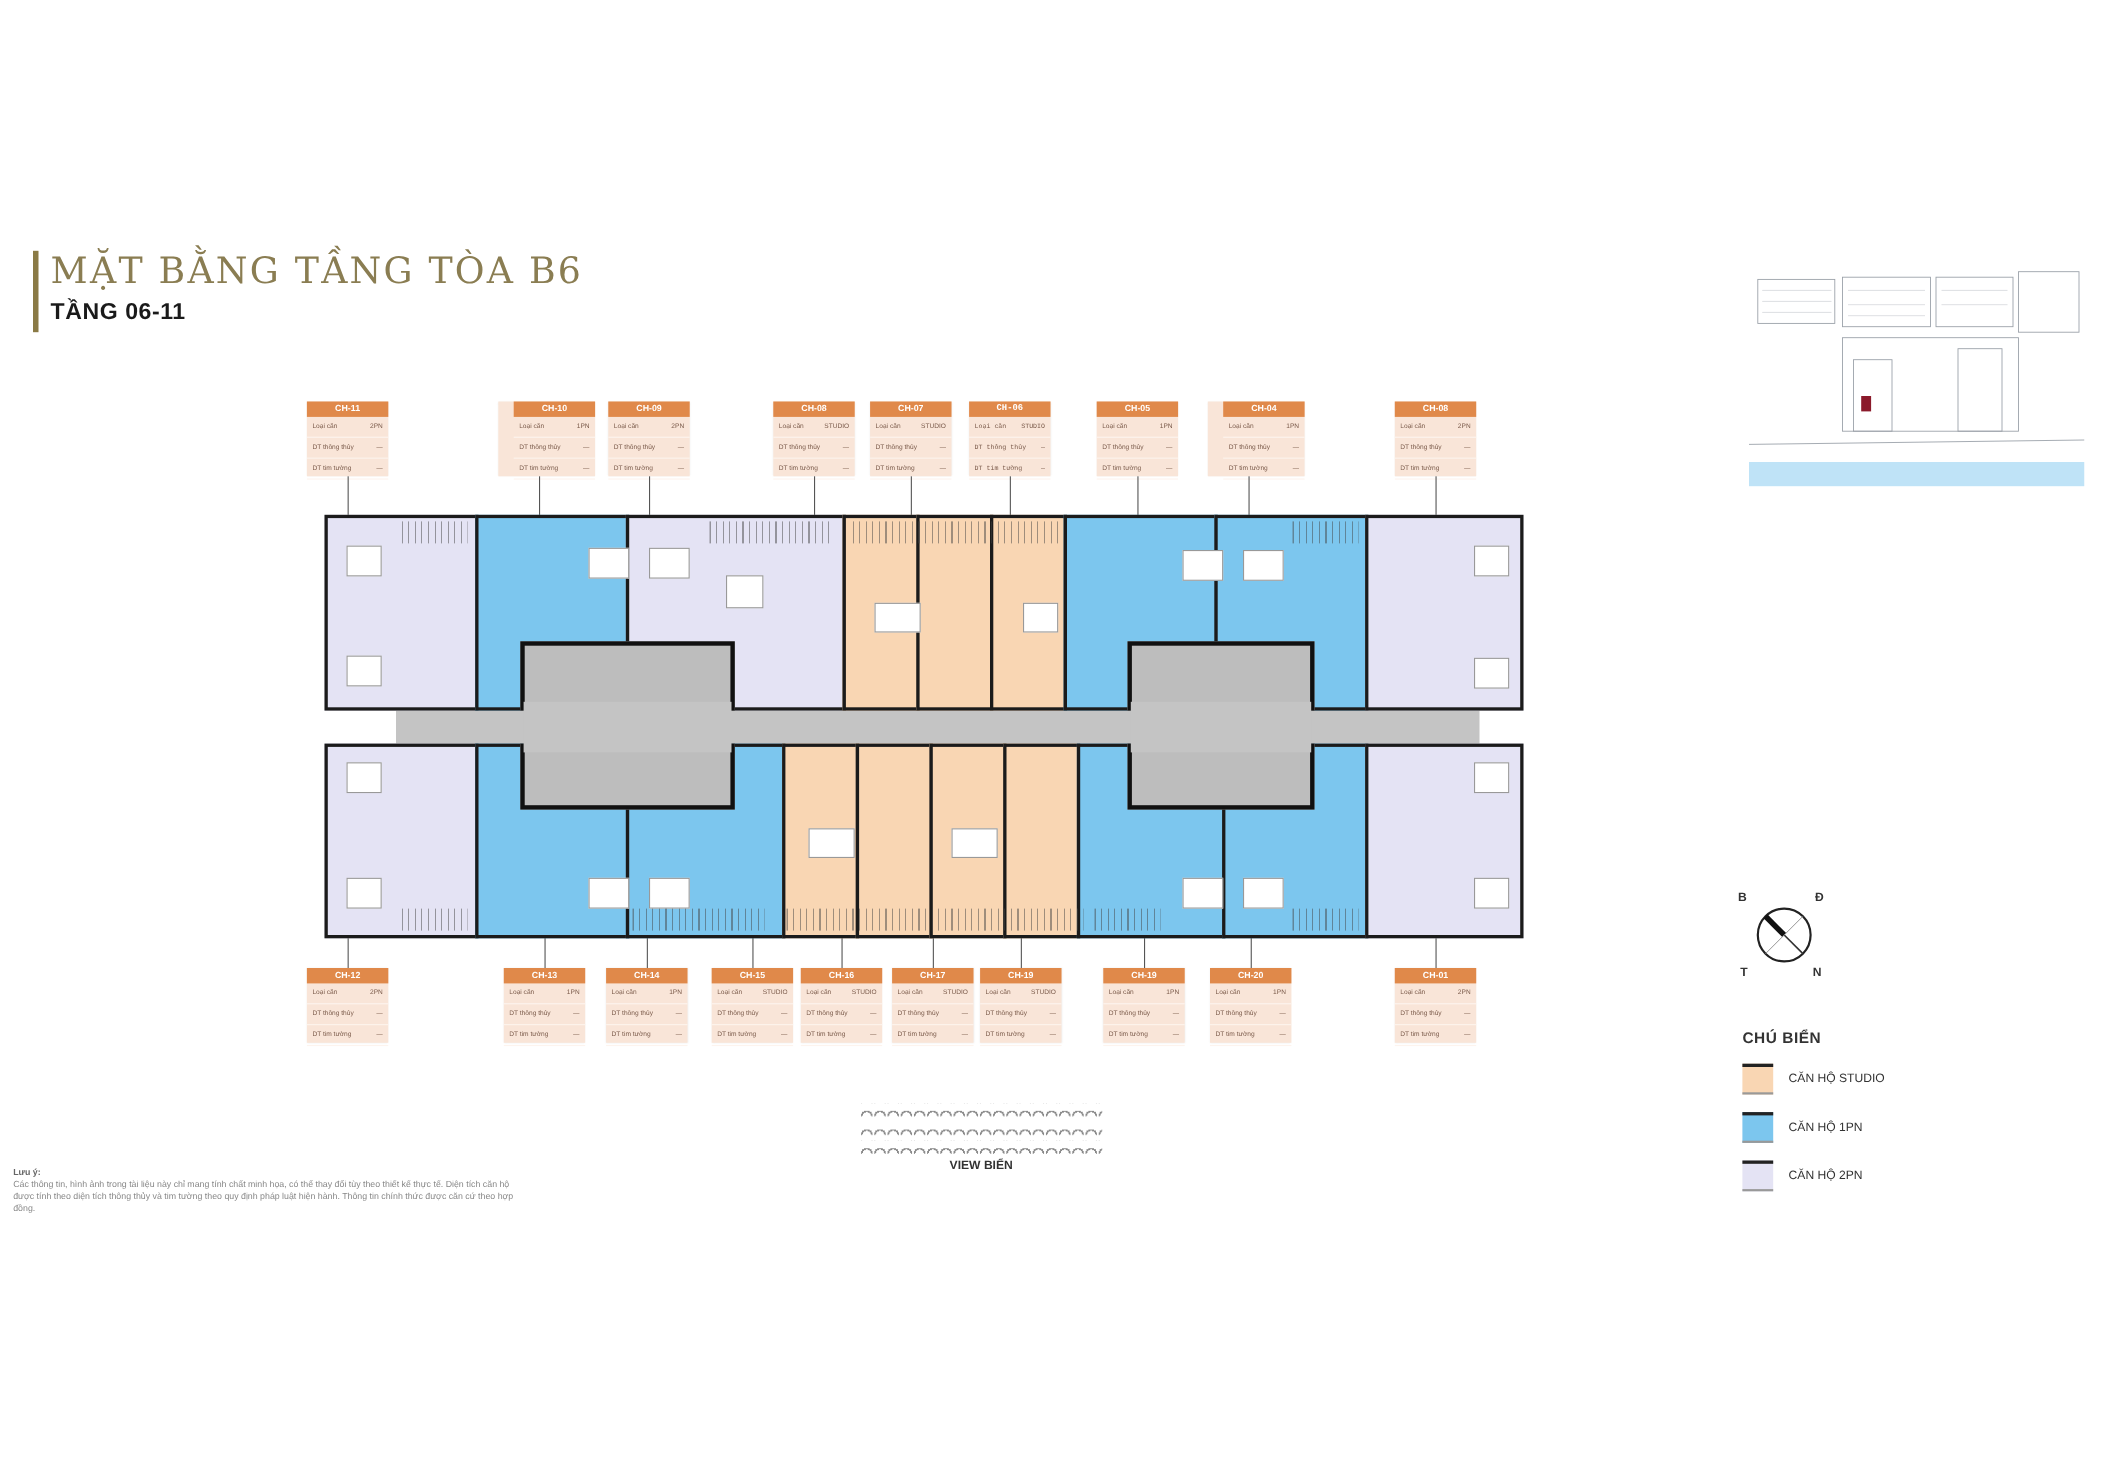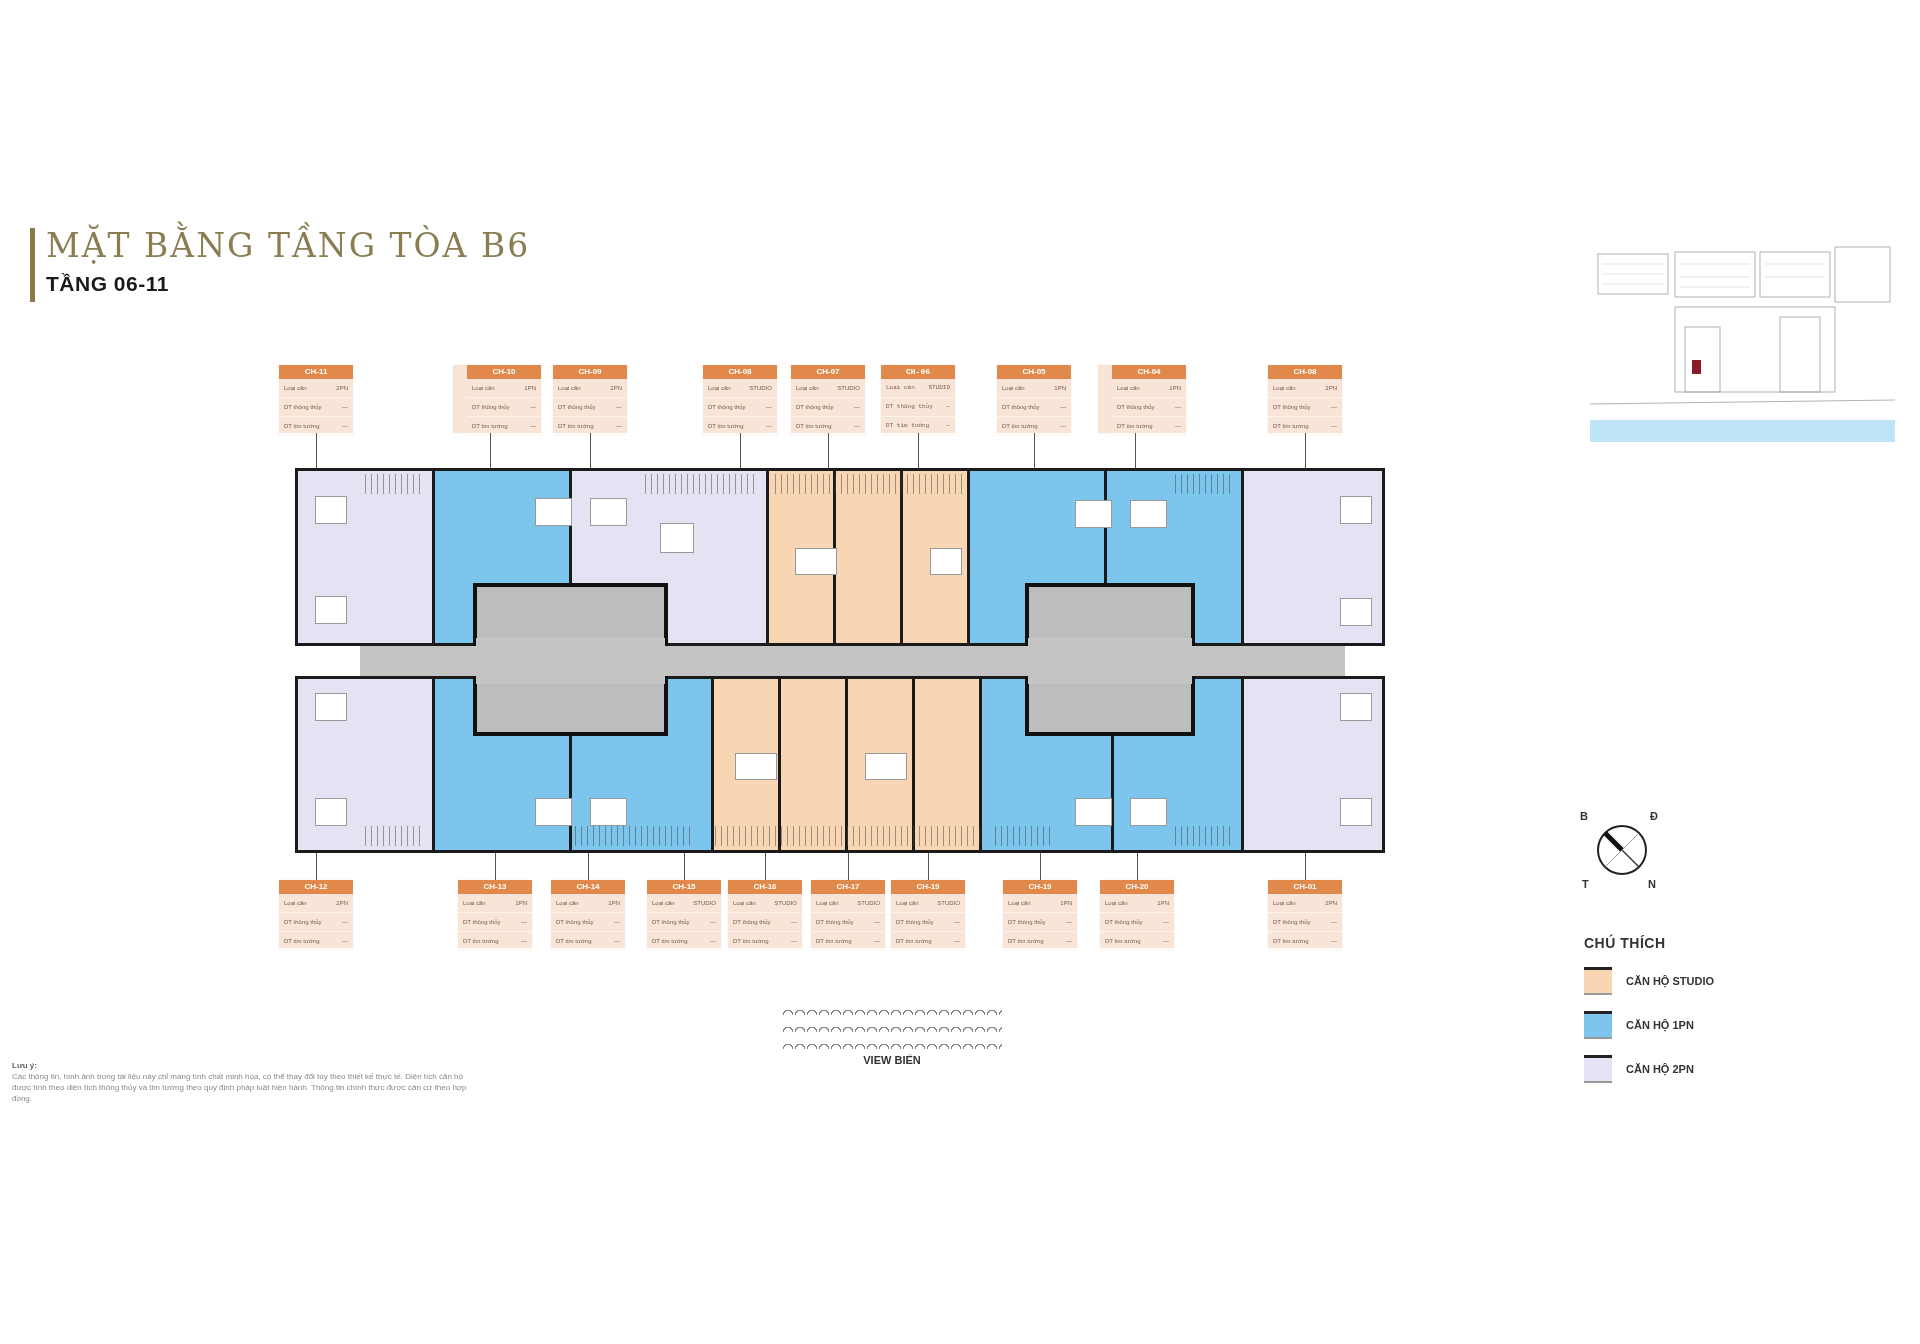--- a/index.html
+++ b/index.html
@@ -28,21 +28,21 @@
   
   #minimap{left:1590px;top:232px;width:305px;height:215px;}
   
   #compass{left:1580px;top:810px;width:90px;height:90px;}
   .cmp-l{position:absolute;font-size:11px;font-weight:bold;color:#333;}
   
   #legend{left:1584px;top:935px;}
   #legend-title{font-size:14px;font-weight:bold;color:#333;letter-spacing:0.5px;margin-bottom:16px;}
   .lg-item{display:flex;align-items:center;margin-bottom:16px;}
   .sw{width:28px;height:28px;border-top:3px solid #222;border-bottom:2px solid #999;box-sizing:border-box;margin-right:14px;}
-  .lg-text{font-size:11px;font-weight:bold;color:#333;}
+  .lg-text{font-size:11px;font-weight:normal;color:#333;}
   
   #sea{left:782px;top:1003px;width:220px;}
   .wave{height:13px;background:repeating-radial-gradient(circle at 6px 12px,transparent 0 4px,#555 4px 5.5px,transparent 5.5px 12px);background-size:12px 12px;opacity:.7;margin-bottom:4px;}
   #sea-label{text-align:center;font-size:11px;font-weight:bold;color:#333;margin-top:2px;}
   
   #note{left:12px;top:1060px;width:460px;font-size:8px;color:#888;line-height:11px;}
   #note b{color:#666;}
 </style>
 </head>
 <body>
@@ -461,21 +461,21 @@
   <span class="cmp-l" style="left:68px;top:68px;">N</span>
   <svg class="abs" style="left:14px;top:12px;" width="56" height="56" viewBox="0 0 56 56">
     <circle cx="28" cy="28" r="24" fill="none" stroke="#222" stroke-width="2"></circle>
     <line x1="11" y1="11" x2="28" y2="28" stroke="#111" stroke-width="5"></line>
     <line x1="28" y1="28" x2="45" y2="45" stroke="#333" stroke-width="1.5"></line>
     <line x1="45" y1="11" x2="11" y2="45" stroke="#888" stroke-width="0.8"></line>
   </svg>
 </div>
 
 <div id="legend" class="abs">
-  <div id="legend-title">CHÚ THÍCH</div>
+  <div id="legend-title">CHÚ BIỂN</div>
   <div class="lg-item">
     <div class="sw" style="background:#f9d6b3;"></div>
     <span class="lg-text">CĂN HỘ STUDIO</span>
   </div>
   <div class="lg-item">
     <div class="sw" style="background:#7cc6ee;"></div>
     <span class="lg-text">CĂN HỘ 1PN</span>
   </div>
   <div class="lg-item">
     <div class="sw" style="background:#e4e3f4;"></div>

